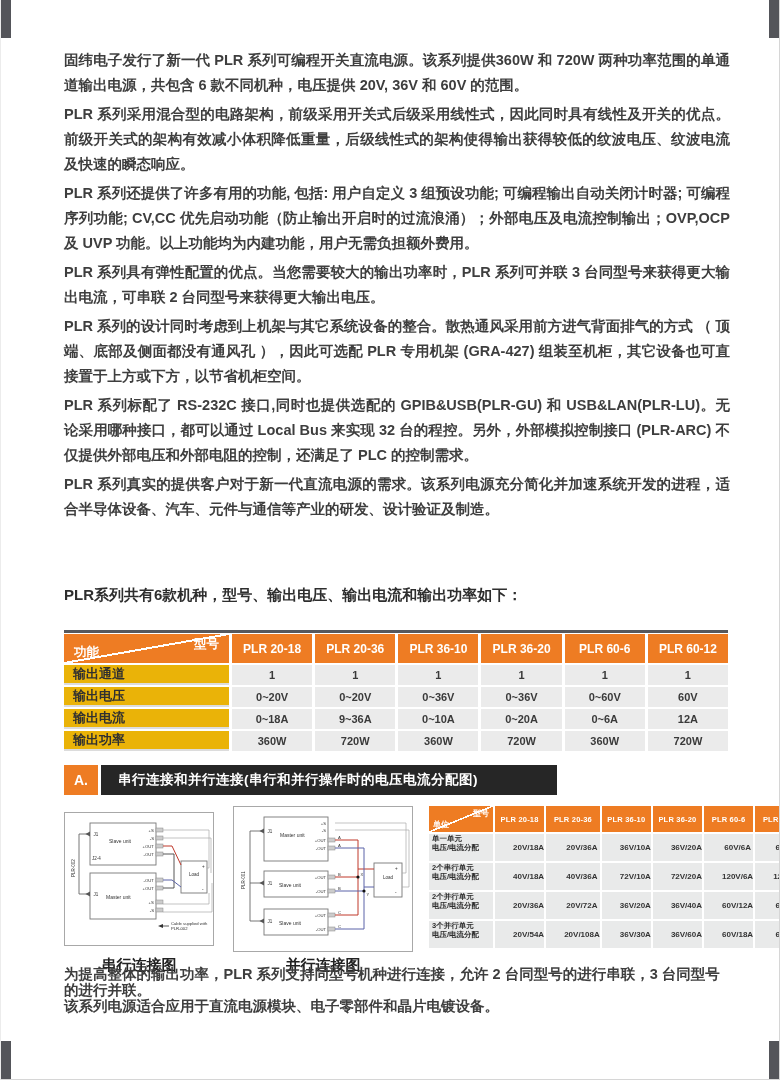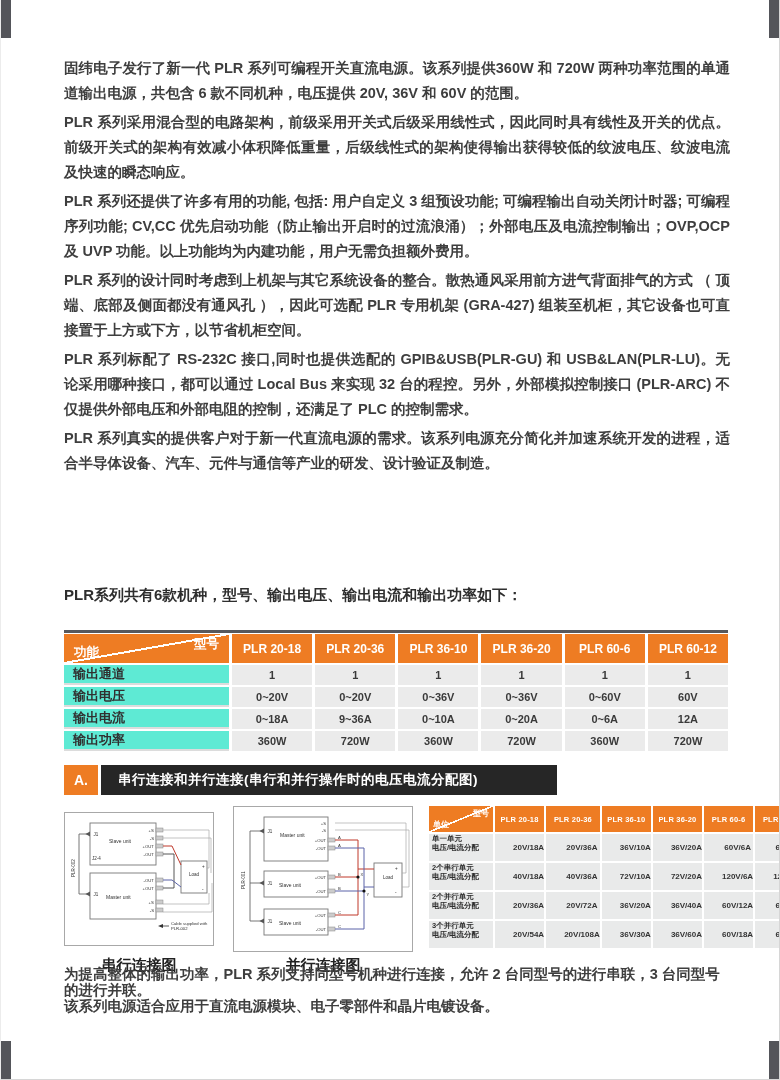--- a/index.html
+++ b/index.html
@@ -4,40 +4,40 @@
 <style>
   * { margin:0; padding:0; box-sizing:border-box; }
   html,body { background:#fff; }
   body { font-family:"Liberation Sans","DejaVu Sans",sans-serif; }
   .page { position:relative; width:780px; height:1080px; background:#ffffff; overflow:hidden;
           border-right:1px solid #d6d6d6; border-bottom:1px solid #d6d6d6; border-left:1px solid #ececec; }
   .corner-mark { position:absolute; width:10px; height:38px; background:#54555a; }
   .cm-tl { left:0; top:0; } .cm-tr { right:0; top:0; }
   .cm-bl { left:0; bottom:0; } .cm-br { right:0; bottom:0; }
 
-  .intro { position:absolute; left:63px; top:56px; width:666px; color:#3e3e3e;
+  .intro { position:absolute; left:63px; top:48px; width:666px; color:#3e3e3e;
            font-size:14.5px; font-weight:600; text-align:justify; }
   .intro p { line-height:25px; margin:0 0 4px 0; }
 
   .models-intro { position:absolute; left:63px; top:586px; width:666px; color:#2e2e2e;
                   font-size:15px; font-weight:700; }
 
   
   .spec-wrap { position:absolute; left:63px; top:630px; width:664px; }
   .spec-topline { height:3px; background:#57585c; }
   .spec-grid { display:grid; grid-template-columns:165px repeat(6,1fr);
                grid-template-rows:29px repeat(4,20px); column-gap:3px; row-gap:2px;
                background:#fff; margin-top:1px; }
   .hcell { background:#ee7c23; color:#fff; font-weight:700; font-size:12px;
            display:flex; align-items:center; justify-content:center; }
   .corner { position:relative;
       background:linear-gradient(to bottom right,#ee7c23 calc(50% - 1px),#ffffff calc(50% - 1px),#ffffff calc(50% + 1px),#ee7c23 calc(50% + 1px)); }
   .corner .tr { position:absolute; top:2px; right:10px; color:#fff; font-size:12.5px; font-weight:700; }
   .corner .bl { position:absolute; bottom:2px; left:10px; color:#fff; font-size:12.5px; font-weight:700; }
-  .lcell { background:#5eead4; color:#303030; font-size:13px; font-weight:700;
+  .lcell { background:#eab308; color:#303030; font-size:13px; font-weight:700;
            display:flex; align-items:center; padding-left:9px; border-bottom:2px solid #dcdcdc; }
   .dcell { background:#ebebeb; color:#3a3a3a; font-size:11px; font-weight:700;
            display:flex; align-items:center; justify-content:center; }
 
   
   .secA-box { position:absolute; left:63px; top:765px; width:34px; height:30px; background:#ee7c23;
               color:#fff; font-size:14px; font-weight:700; display:flex; align-items:center; justify-content:center; }
   .secA-bar { position:absolute; left:100px; top:765px; width:456px; height:30px; background:#262626;
               color:#fff; font-size:13.5px; font-weight:700; display:flex; align-items:center; padding-left:17px; letter-spacing:.5px; }
 
@@ -76,20 +76,21 @@
 
   <div class="corner-mark cm-tl"></div>
   <div class="corner-mark cm-tr"></div>
   <div class="corner-mark cm-bl"></div>
   <div class="corner-mark cm-br"></div>
 
   <div class="intro">
     <p>固纬电子发行了新一代 PLR 系列可编程开关直流电源。该系列提供360W 和 720W 两种功率范围的单通道输出电源，共包含 6 款不同机种，电压提供 20V, 36V 和 60V 的范围。</p>
     <p>PLR 系列采用混合型的电路架构，前级采用开关式后级采用线性式，因此同时具有线性及开关的优点。前级开关式的架构有效减小体积降低重量，后级线性式的架构使得输出获得较低的纹波电压、纹波电流及快速的瞬态响应。</p>
     <p>PLR 系列还提供了许多有用的功能, 包括: 用户自定义 3 组预设功能; 可编程输出自动关闭计时器; 可编程序列功能; CV,CC 优先启动功能（防止输出开启时的过流浪涌）；外部电压及电流控制输出；OVP,OCP 及 UVP 功能。以上功能均为内建功能，用户无需负担额外费用。</p>
+    <p>PLR 系列具有弹性配置的优点。当您需要较大的输出功率时，PLR 系列可并联 3 台同型号来获得更大输出电流，可串联 2 台同型号来获得更大输出电压。</p>
     <p>PLR 系列的设计同时考虑到上机架与其它系统设备的整合。散热通风采用前方进气背面排气的方式 （ 顶端、底部及侧面都没有通风孔 ），因此可选配 PLR 专用机架 (GRA-427) 组装至机柜，其它设备也可直接置于上方或下方，以节省机柜空间。</p>
     <p>PLR 系列标配了 RS-232C 接口,同时也提供选配的 GPIB&amp;USB(PLR-GU) 和 USB&amp;LAN(PLR-LU)。无论采用哪种接口，都可以通过 Local Bus 来实现 32 台的程控。另外，外部模拟控制接口 (PLR-ARC) 不仅提供外部电压和外部电阻的控制，还满足了 PLC 的控制需求。</p>
     <p>PLR 系列真实的提供客户对于新一代直流电源的需求。该系列电源充分简化并加速系统开发的进程，适合半导体设备、汽车、元件与通信等产业的研发、设计验证及制造。</p>
   </div>
 
   <div class="models-intro">PLR系列共有6款机种，型号、输出电压、输出电流和输出功率如下：</div>
 
   <div class="spec-wrap">
     <div class="spec-topline"></div>
     <div class="spec-grid">

